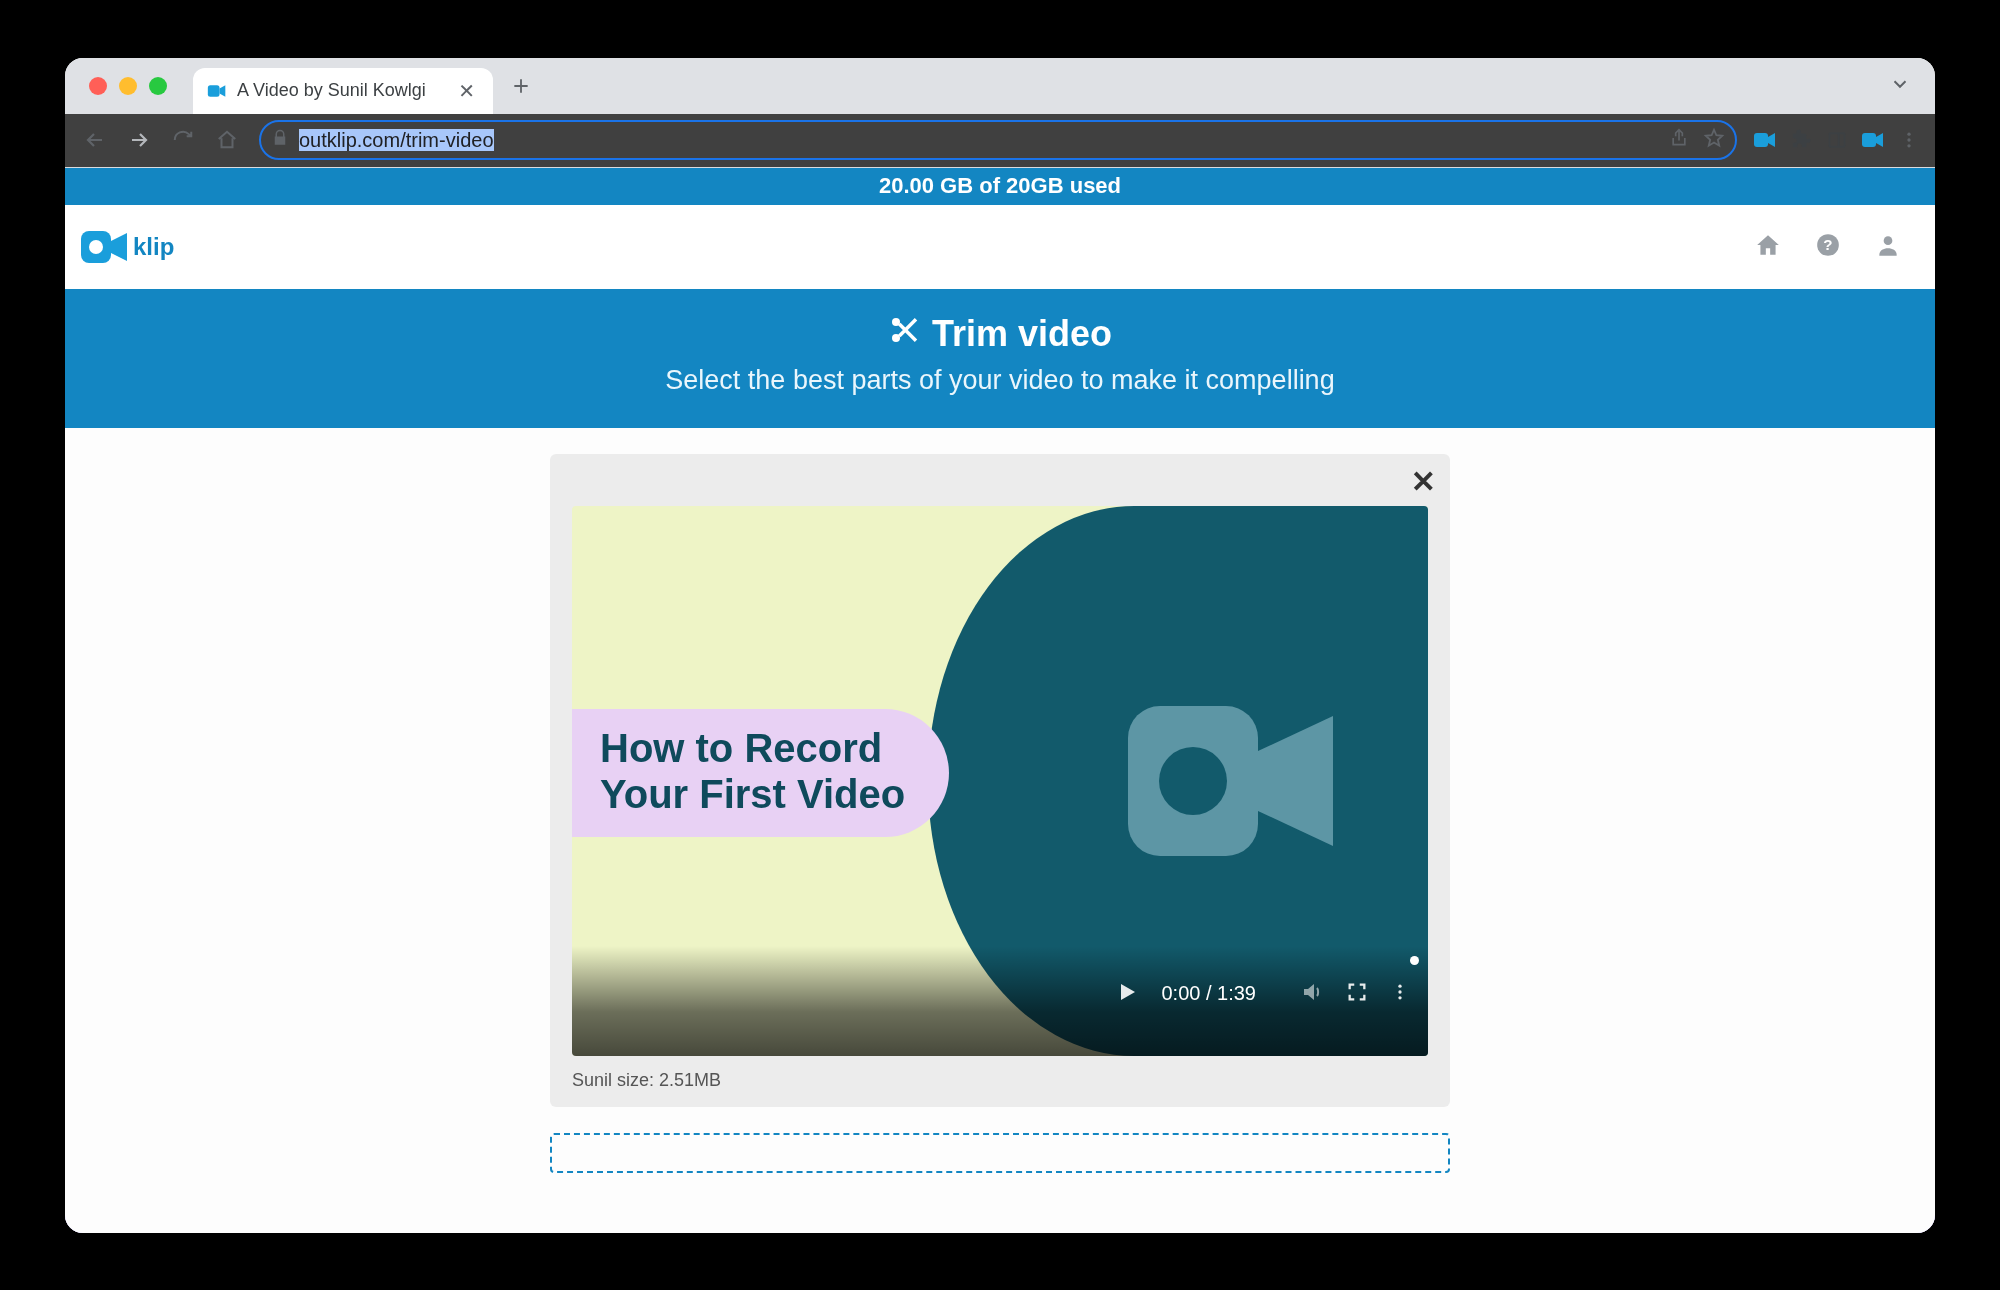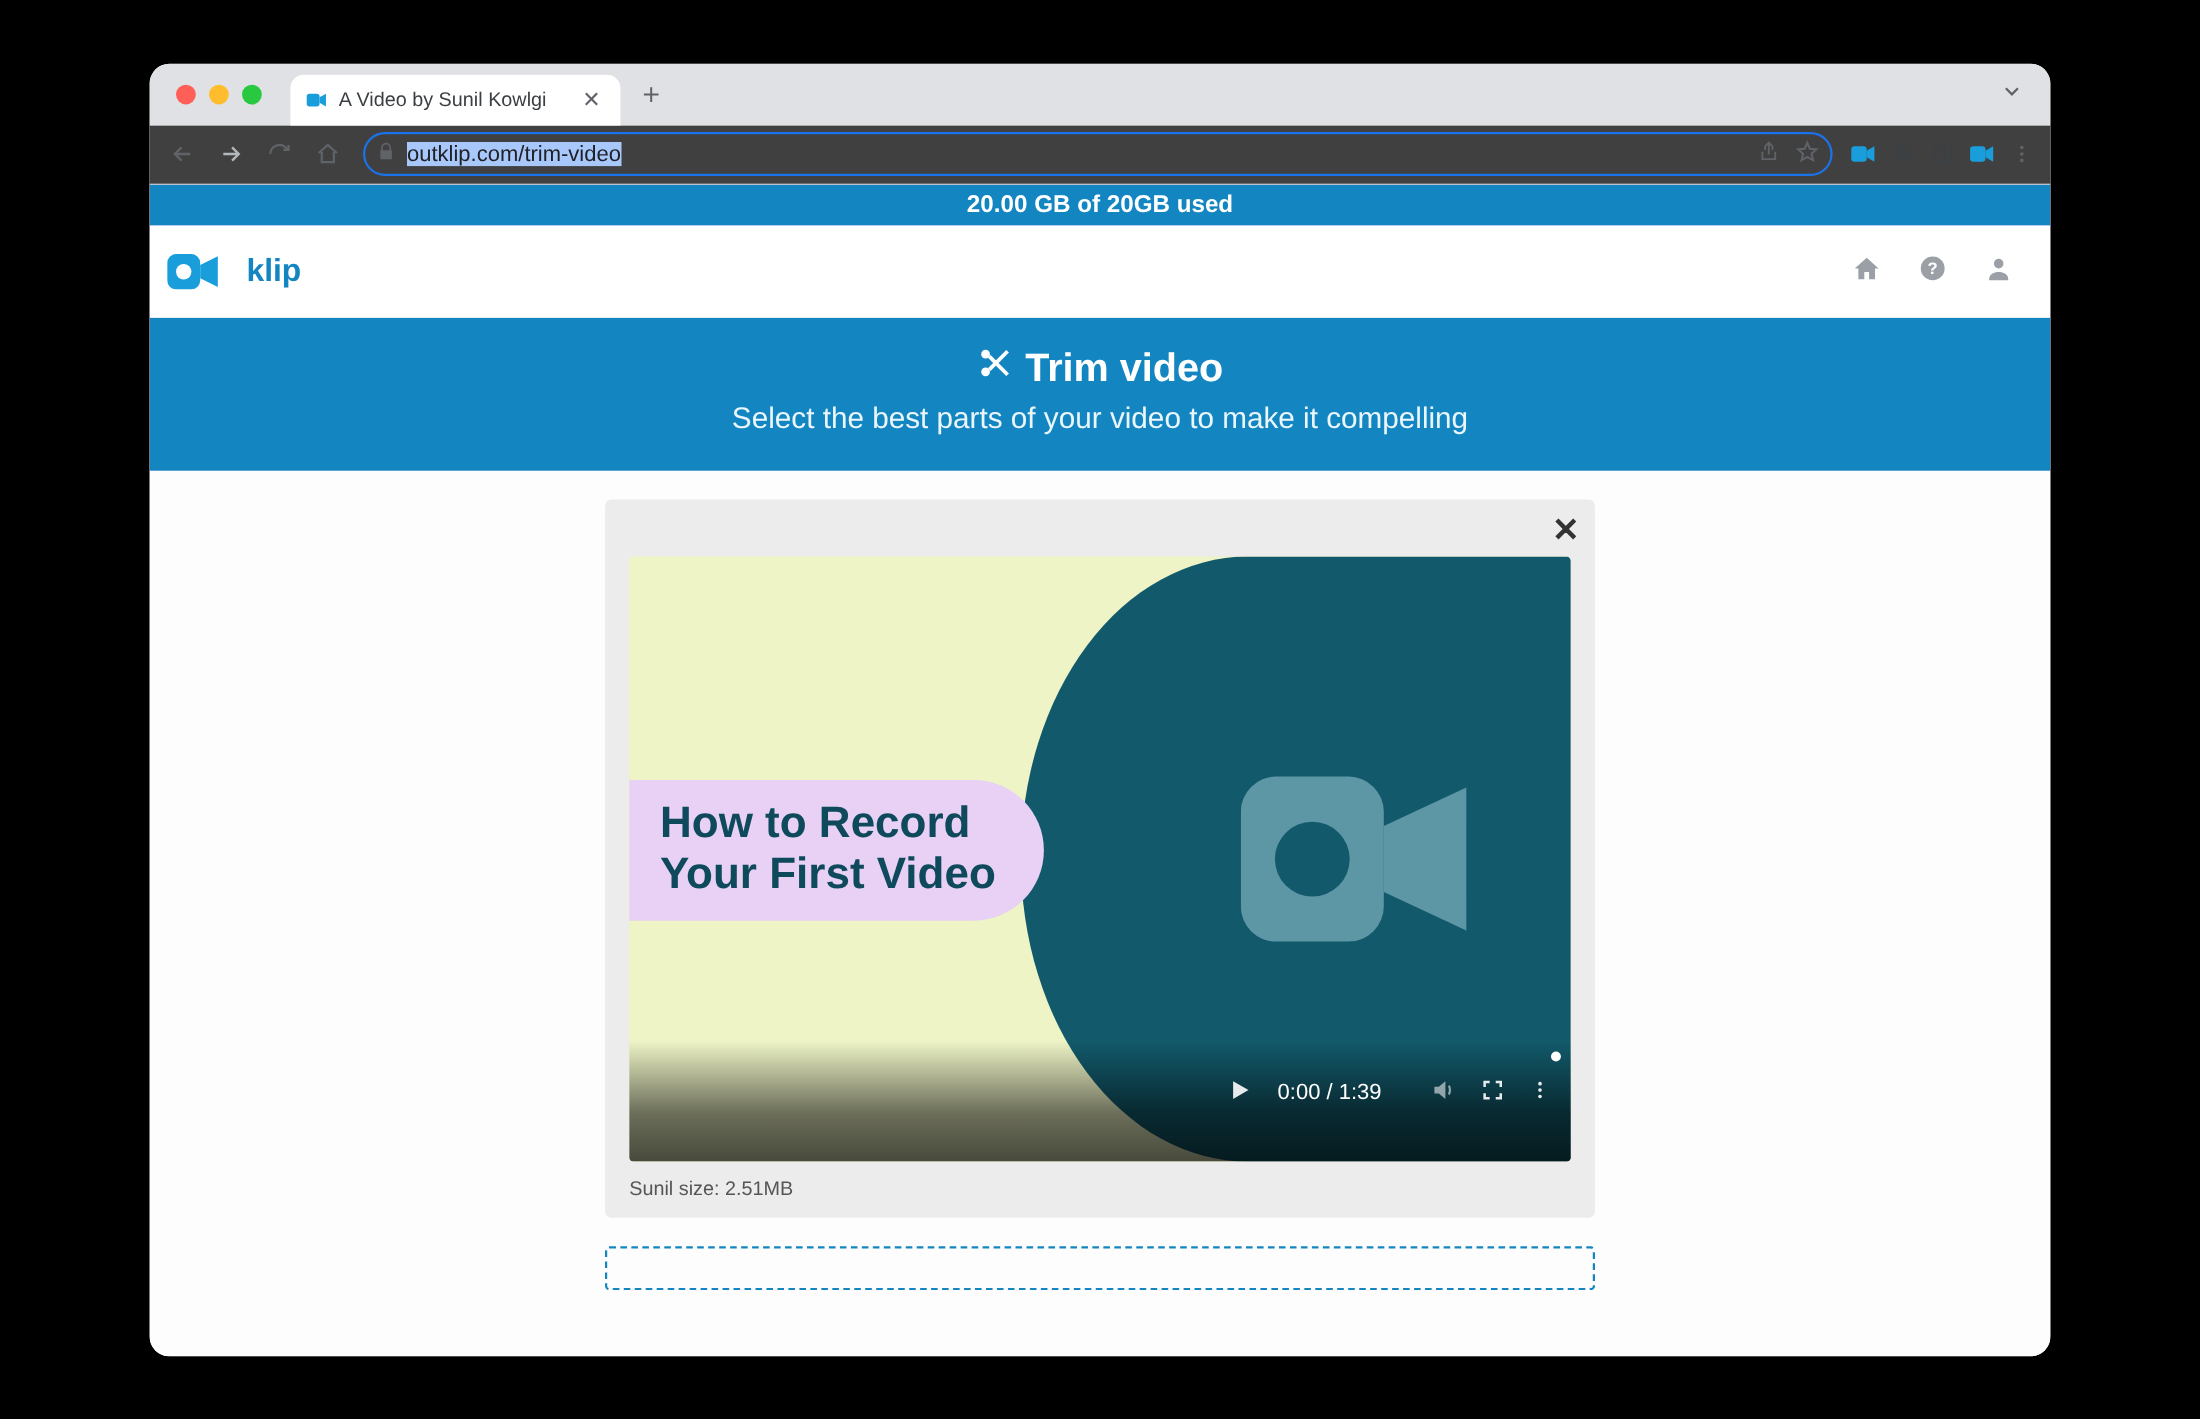--- a/index.html
+++ b/index.html
@@ -7,21 +7,21 @@
     background: #000;
     font-family: -apple-system, BlinkMacSystemFont, "Segoe UI", Helvetica, Arial, sans-serif;
     width: 2000px;
     height: 1290px;
     display: flex;
     align-items: center;
     justify-content: center;
   }
   
   .browser-window {
-    width: 1728px;
+    width: 1870px;
     height: 1175px;
     background: #fff;
     border-radius: 18px;
     overflow: hidden;
     box-shadow: 0 30px 80px rgba(0,0,0,.5);
     display: flex;
     flex-direction: column;
   }
   
   .tabstrip {
@@ -128,24 +128,24 @@
     padding: 5px 0 6px;
   }
   .app-header {
     height: 84px;
     display:flex;
     align-items:center;
     padding: 0 16px;
     background:#fff;
   }
   .logo {
-    display:flex; align-items:center; gap:24px;
+    display:flex; align-items:center; gap:4px;
     color:#1386c2;
     font-weight:800;
-    font-size:29px;
+    font-size:24px;
   }
   .logo .cam {
     display:flex; align-items:center; justify-content:center;
   }
   .header-actions {
     margin-left:auto;
     display:flex;
     gap:34px;
     color:#9aa0a6;
     padding-right: 18px;

